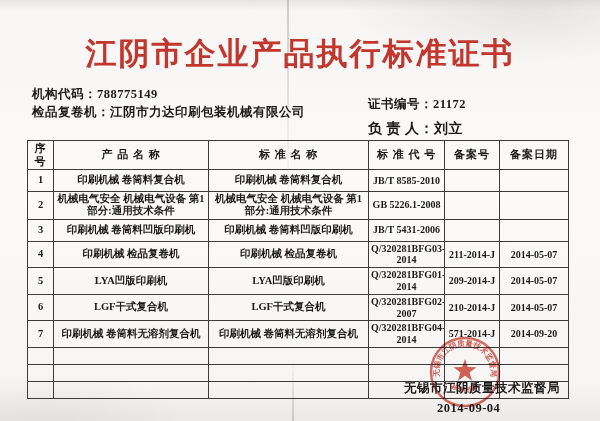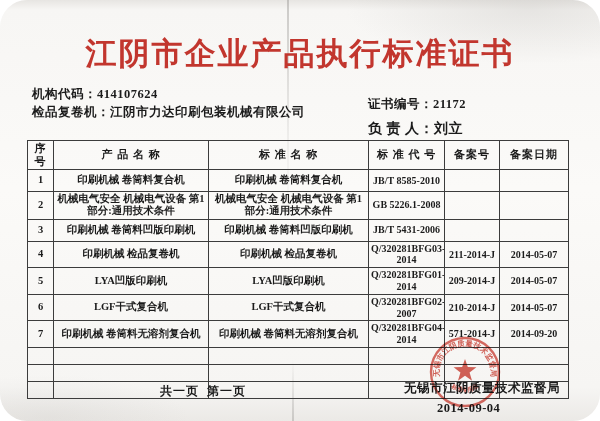--- a/index.html
+++ b/index.html
@@ -6,21 +6,20 @@
   html,body { width:600px; height:421px; overflow:hidden; }
   body { font-family:"Liberation Serif","DejaVu Serif",serif; color:#1b1b1b; }
 
   .page {
     position:relative; width:600px; height:421px;
     background:
       radial-gradient(ellipse 260px 80px at 88% 2%, rgba(185,182,178,.28), rgba(185,182,178,0) 70%),
       radial-gradient(ellipse 200px 60px at 8% 99%, rgba(190,188,184,.20), rgba(190,188,184,0) 70%),
       linear-gradient(180deg, #e7e5e2 0px, #f7f6f4 10px, #fbfaf8 45%, #f6f5f3 92%, #ebe9e6 100%);
     overflow:hidden;
-    border-radius:27px;
   }
 
   .crease-top {
     position:absolute; left:287px; top:0; width:2px; height:235px;
     background:linear-gradient(180deg, rgba(150,148,145,.45), rgba(160,158,155,.12) 60%, rgba(160,158,155,0));
   }
   .crease-bottom {
     position:absolute; left:292px; top:360px; width:2px; height:61px;
     background:linear-gradient(0deg, rgba(150,148,145,.4), rgba(160,158,155,0));
   }
@@ -76,21 +75,21 @@
 </head>
 <body>
 
 <div class="page">
 
   <div class="crease-top"></div>
   <div class="crease-bottom"></div>
 
   <div class="doc-title">江阴市企业产品执行标准证书</div>
 
-  <div class="info-line il-1"><span>机构代码：</span><span>414107624</span></div>
+  <div class="info-line il-1"><span>机构代码：</span><span>788775149</span></div>
 
   <div class="info-line il-2"><span>证书编号：</span><span>21172</span></div>
 
   <div class="info-line il-3"><span>检品复卷机：</span><span>江阴市力达印刷包装机械有限公司</span></div>
 
 
   <div class="info-line il-5"><span>负 责 人：</span><span>刘立</span></div>
 
   <table class="std-table">
     <colgroup>
@@ -188,21 +187,20 @@
           <td></td>
           <td></td>
           <td></td>
           <td></td>
           <td></td>
           <td></td>
         </tr>
       </tbody>
   </table>
 
-  <div class="footer-pages">共一页  第一页</div>
   <div class="footer-authority">无锡市江阴质量技术监督局</div>
   <div class="footer-date">2014-09-04</div>
 
   <svg class="seal" viewBox="0 0 104 104" xmlns="http://www.w3.org/2000/svg">
     <g transform="translate(2,2)">
       <circle cx="50" cy="50" r="34" fill="none" stroke="#cc3a2e" stroke-width="2.4" opacity=".85"></circle>
       <path id="sealTopArc" d="M 24.9 56.7 A 26 26 0 1 1 75.1 56.7" fill="none"></path>
       <path id="sealBottomArc" d="M 35.9 64.9 A 22 22 0 0 0 64.1 64.9" fill="none"></path>
       <text font-size="7.6" font-weight="bold" fill="#cc3a2e" opacity=".9">
         <textPath href="#sealTopArc" startOffset="50%" text-anchor="middle">无锡市江阴质量技术监督局</textPath>

